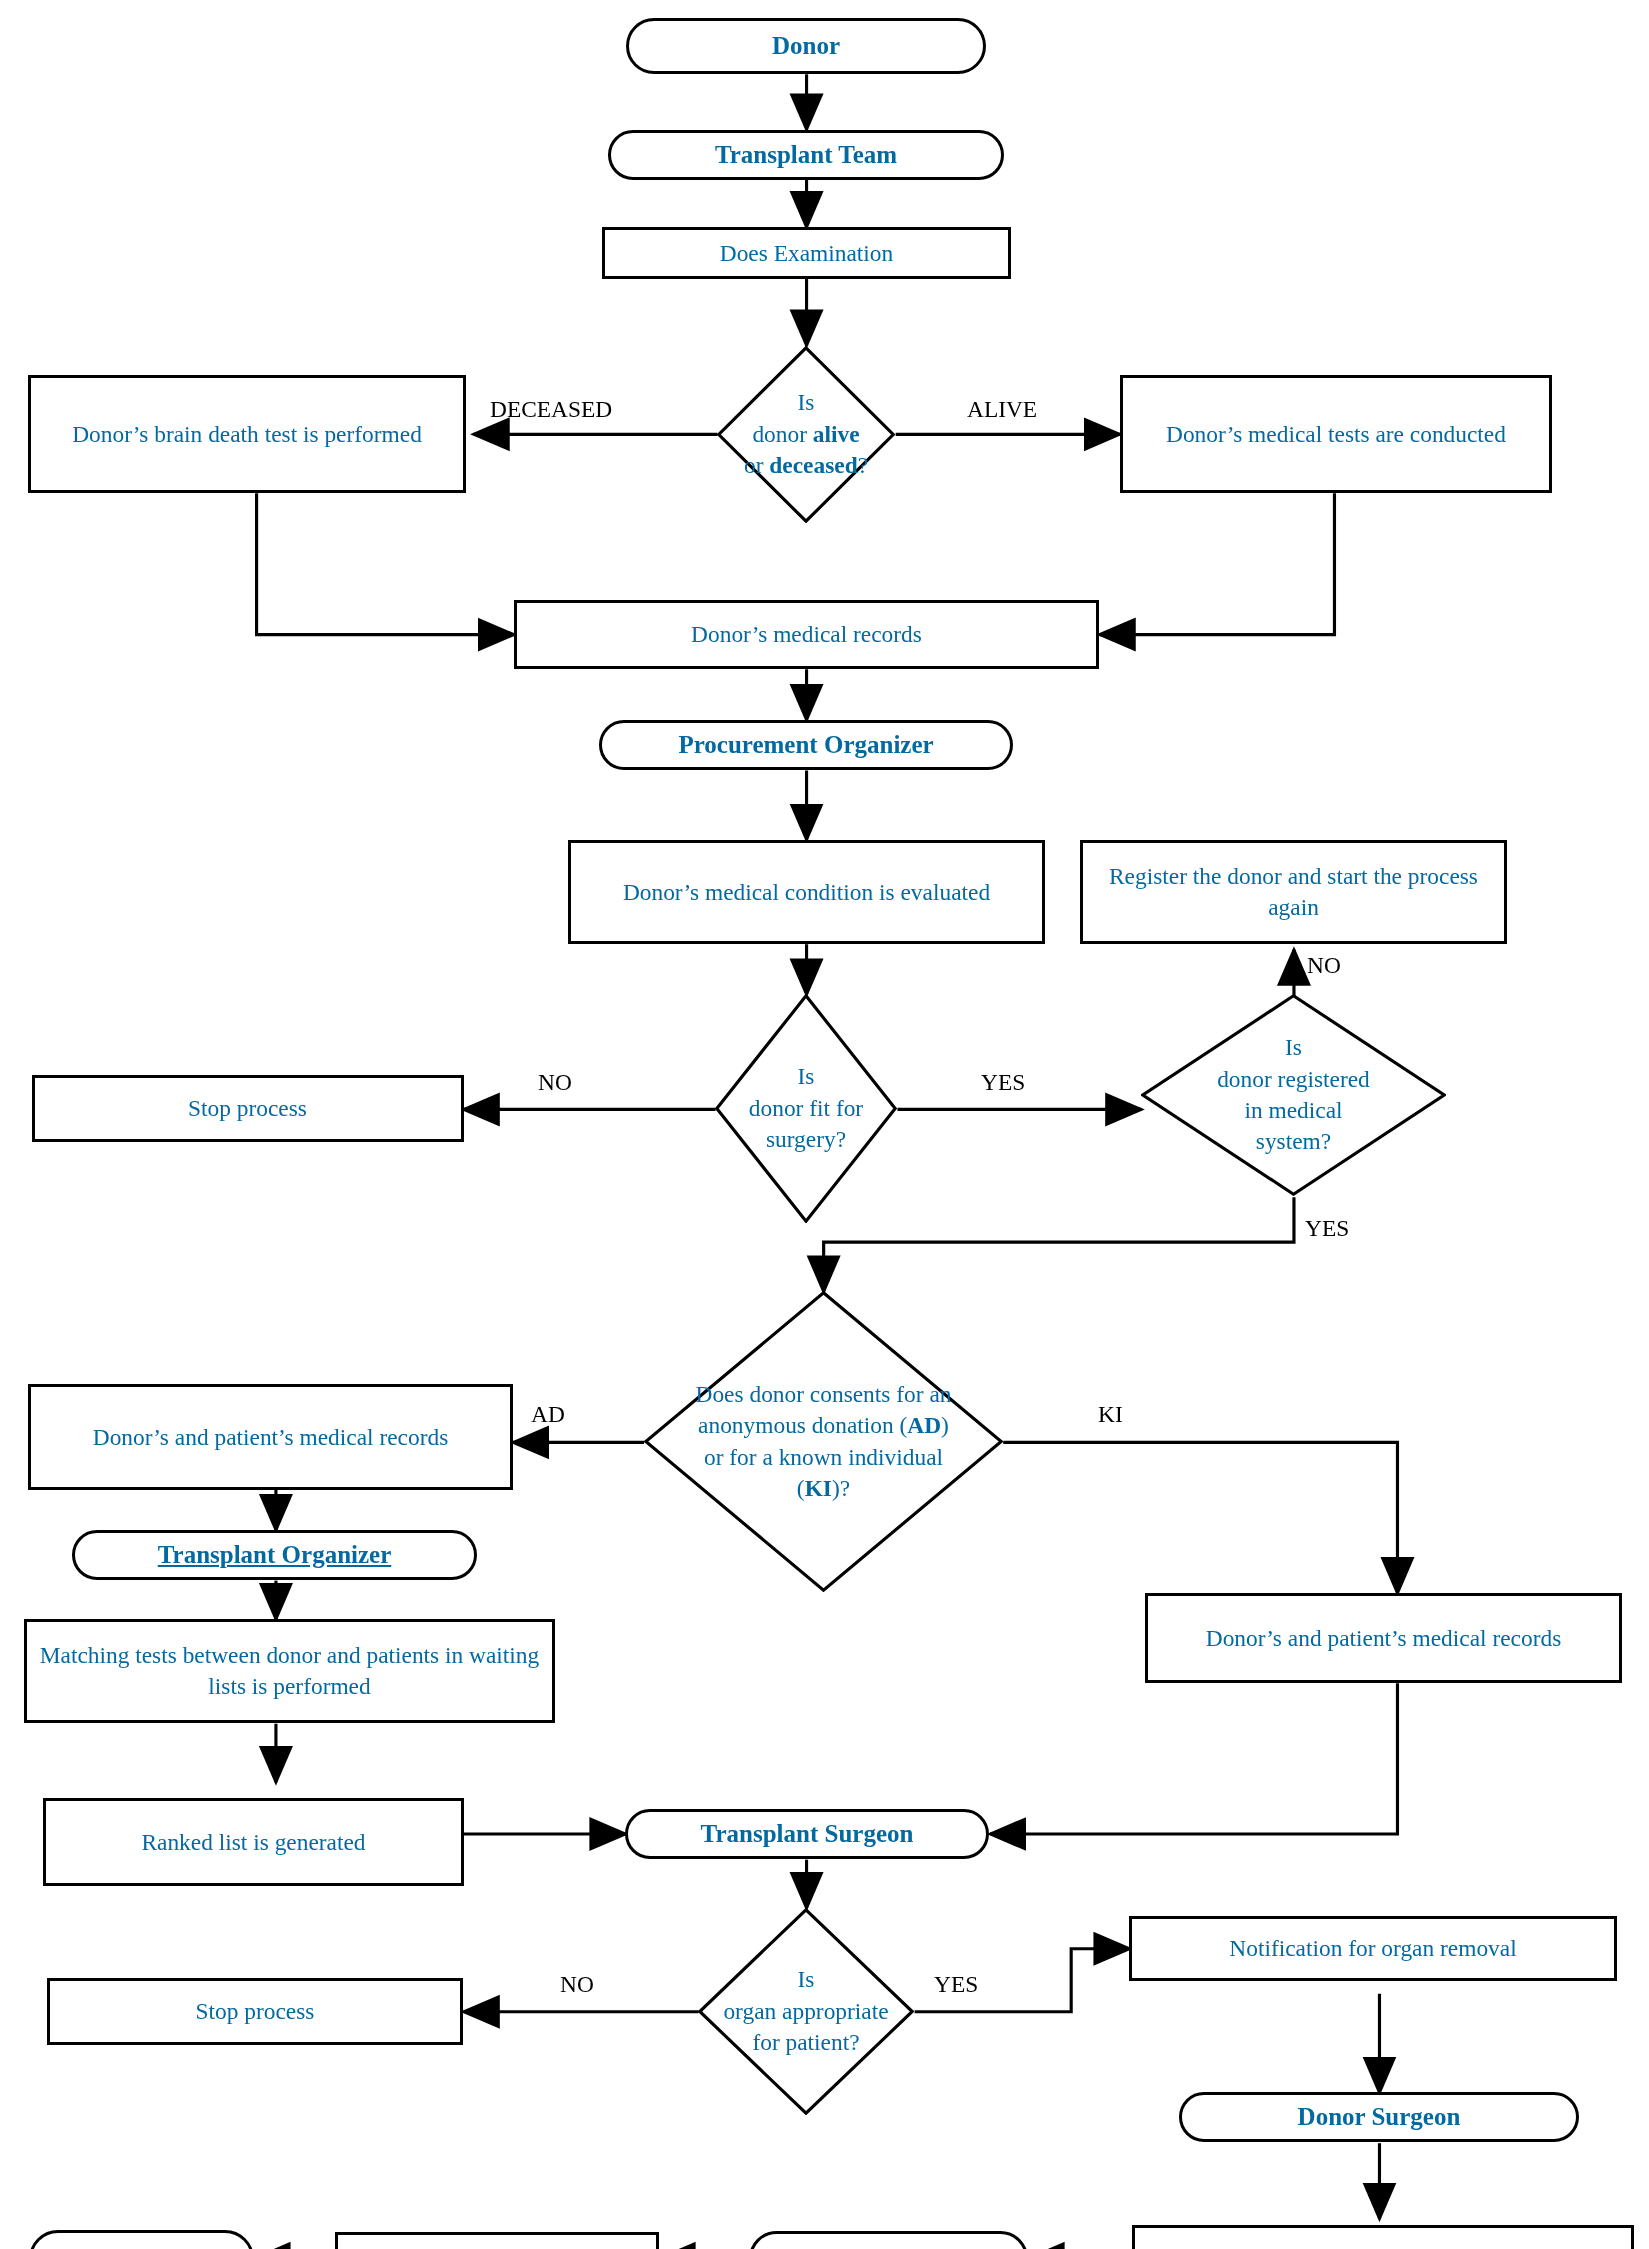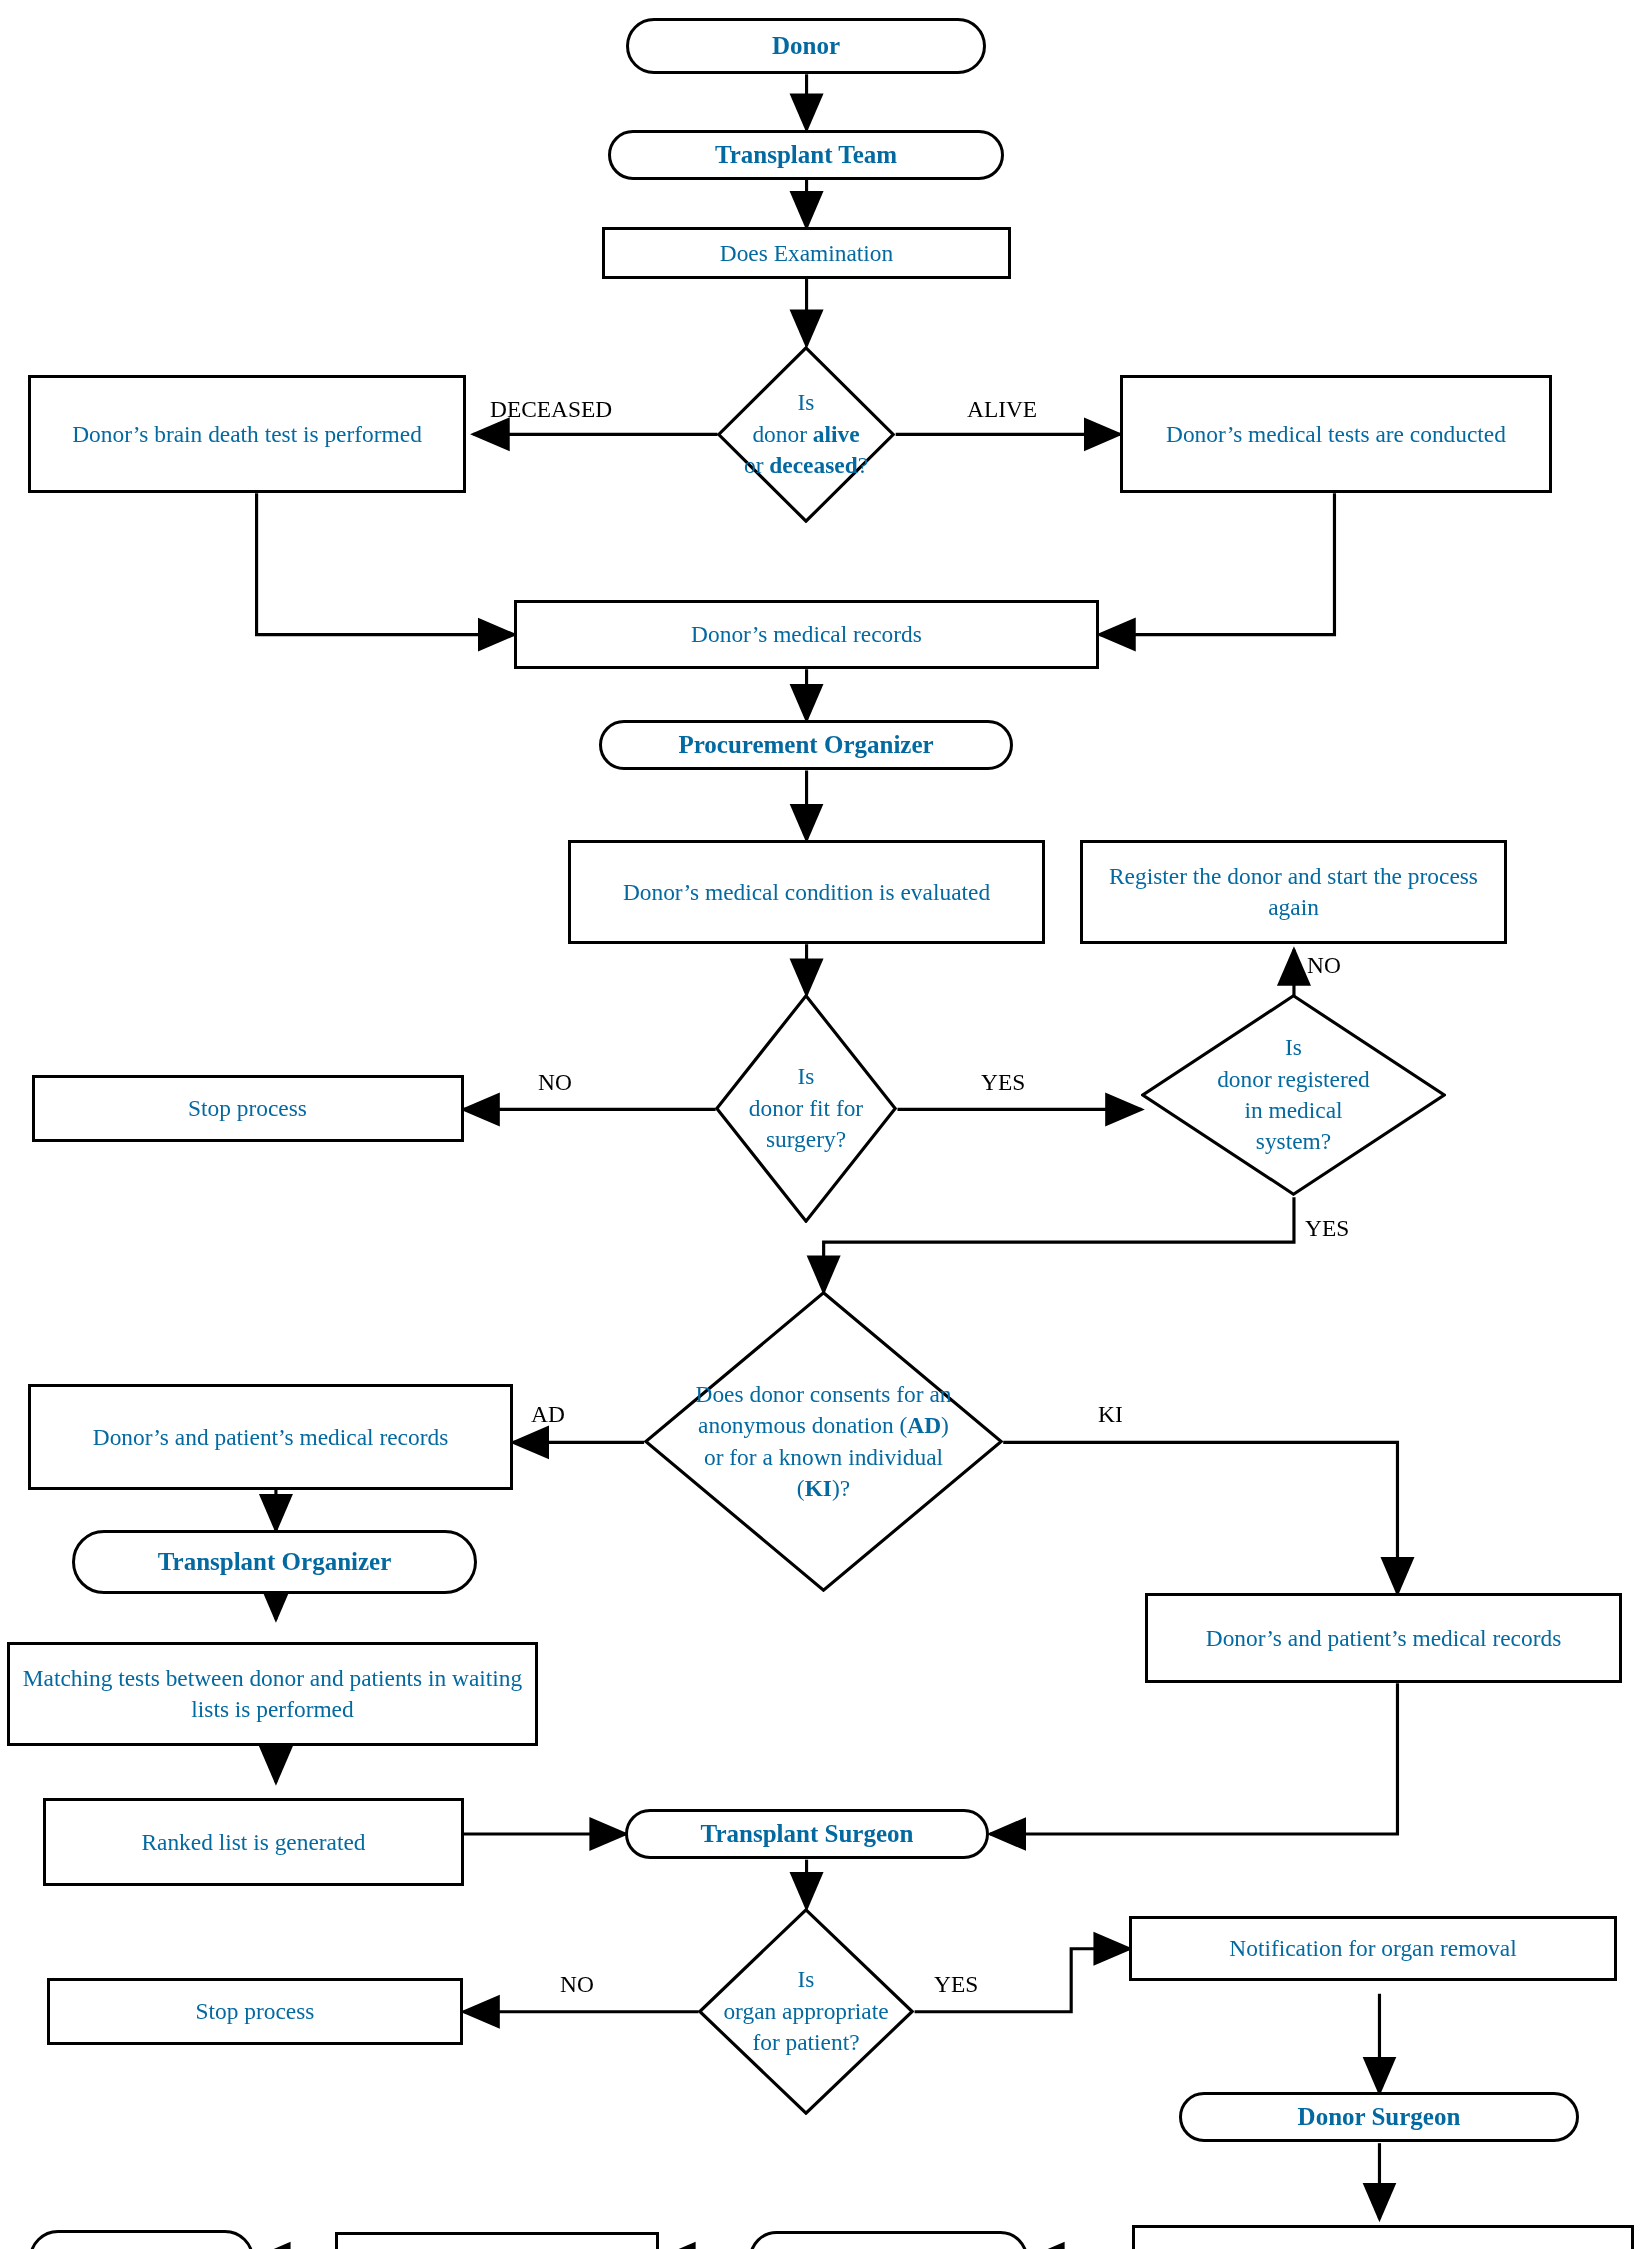--- a/index.html
+++ b/index.html
@@ -237,25 +237,25 @@
   </div>
 
   <div class="node proc" style="left:28px; top:1384px; width:485px; height:106px;">
     <span class="nodetext">Donor’s and patient’s medical records</span>
   </div>
 
   <div class="node proc" style="left:1145px; top:1593px; width:477px; height:90px;">
     <span class="nodetext">Donor’s and patient’s medical records</span>
   </div>
 
-  <div class="node term" style="left:72px; top:1530px; width:405px; height:64px;">
+  <div class="node term" style="left:72px; top:1530px; width:405px; height:50px;text-decoration:underline;">
     <span class="nodetext">Transplant Organizer</span>
   </div>
 
-  <div class="node proc" style="left:7px; top:1619px; width:531px; height:104px;margin-top:23px;">
+  <div class="node proc" style="left:24px; top:1619px; width:531px; height:104px;">
     <span class="nodetext">Matching tests between donor and patients in waiting lists is performed</span>
   </div>
 
   <div class="node proc" style="left:43px; top:1798px; width:421px; height:88px;">
     <span class="nodetext">Ranked list is generated</span>
   </div>
 
   <div class="node term" style="left:625px; top:1809px; width:364px; height:50px;">
     <span class="nodetext">Transplant Surgeon</span>
   </div>

